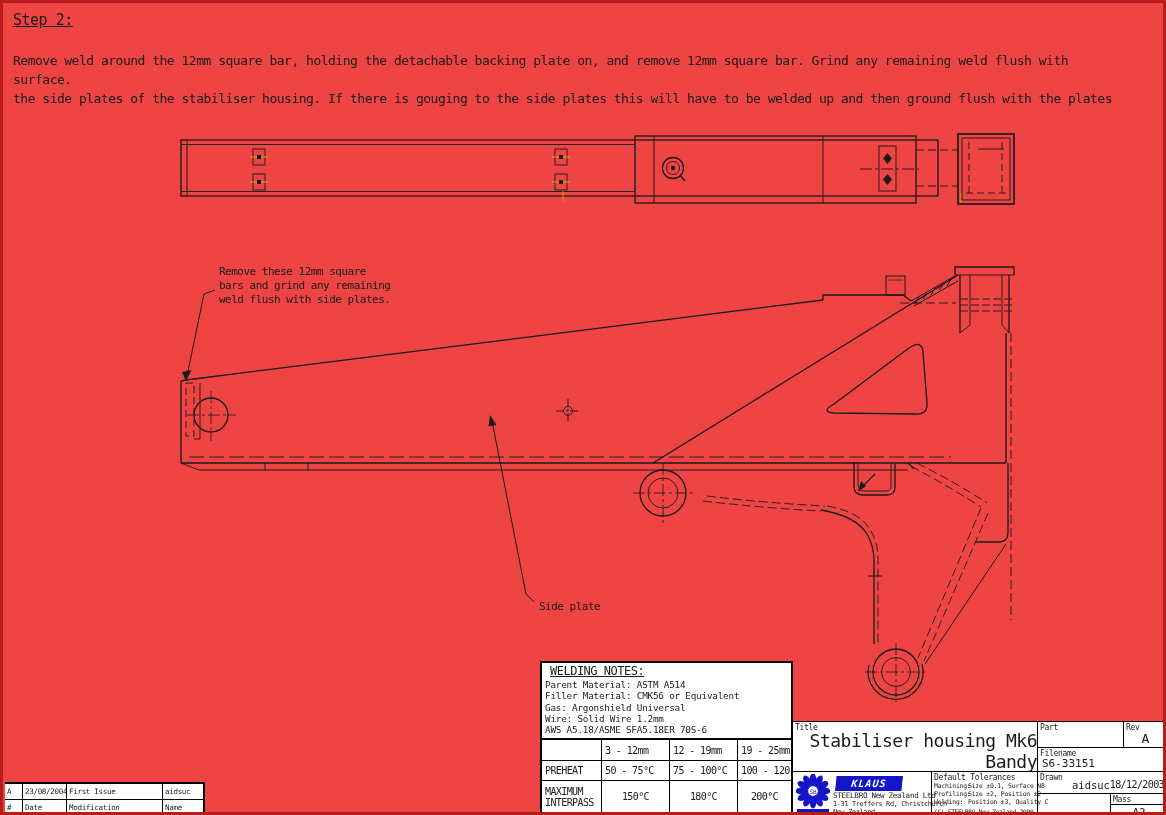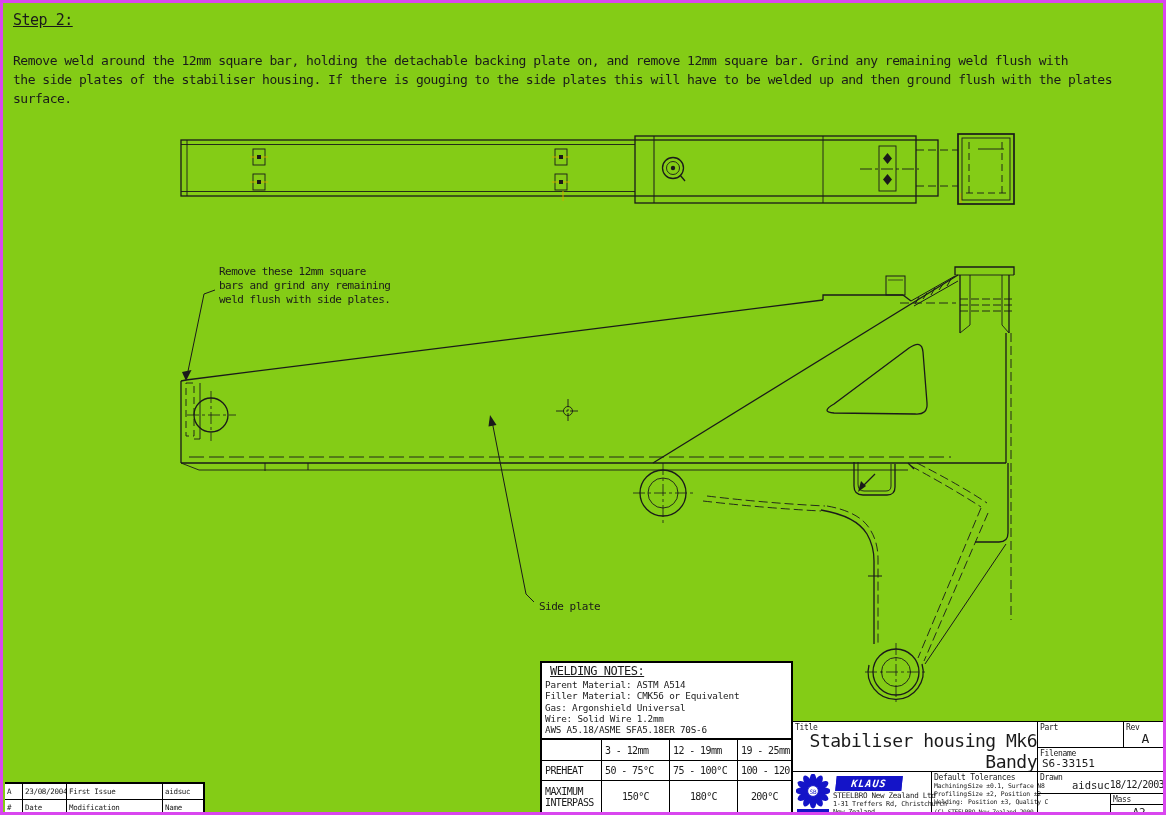--- a/index.html
+++ b/index.html
@@ -1,18 +1,18 @@
 <!DOCTYPE html>
 <html><head>
 <meta charset="utf-8">
 <style>
   html,body{margin:0;padding:0;background:#e8e8e8;}
   .sheet{
-    position:relative;width:1166px;height:815px;background:#84cc16;
-    box-sizing:border-box;border:3px solid #d946ef;overflow:hidden;
+    position:relative;width:1166px;height:815px;background:#ef4444;
+    box-sizing:border-box;border:3px solid #b91c1c;overflow:hidden;
     font-family:"DejaVu Sans Mono",monospace;color:#1a1a1a;
   }
   .abs{position:absolute;}
   
   .step-title{left:10px;top:8px;font-size:15px;letter-spacing:-0.5px;text-decoration:underline;}
   .instructions{left:10px;top:48px;font-size:13px;letter-spacing:-0.5px;line-height:19px;white-space:nowrap;}
   
   .wbox{left:537px;top:658px;width:253px;height:153px;box-sizing:border-box;border:2px solid #000;background:#fff;}
   .wbox-title{margin:1px 0 1px 8px;font-size:12px;letter-spacing:-0.5px;text-decoration:underline;}
   .wbox-line{margin-left:3px;font-size:9.3px;letter-spacing:-0.2px;line-height:11.3px;white-space:nowrap;}
@@ -59,22 +59,22 @@
   svg text{font-family:"DejaVu Sans Mono",monospace;}
 </style>
 </head>
 <body>
 
 <div class="sheet">
 
   <div class="abs step-title">Step 2:</div>
   <div class="abs instructions">
     <div>Remove weld around the 12mm square bar, holding the detachable backing plate on, and remove 12mm square bar. Grind any remaining weld flush with</div>
+    <div>surface.</div>
     <div>the side plates of the stabiliser housing. If there is gouging to the side plates this will have to be welded up and then ground flush with the plates</div>
-    <div>surface.</div>
   </div>
 
   <svg class="abs" style="left:0;top:0" width="1166" height="815" viewBox="0 0 1166 815">
 
     <g stroke="#1a1a1a" fill="none" stroke-width="1.3">
       <rect x="178" y="137" width="757" height="56"></rect>
       <line x1="178" y1="141.5" x2="632" y2="141.5" stroke-width="0.9"></line>
       <line x1="178" y1="188.5" x2="632" y2="188.5" stroke-width="0.9"></line>
       <line x1="184" y1="137" x2="184" y2="193" stroke-width="0.9"></line>
       <rect x="632" y="133" width="281" height="67"></rect>

